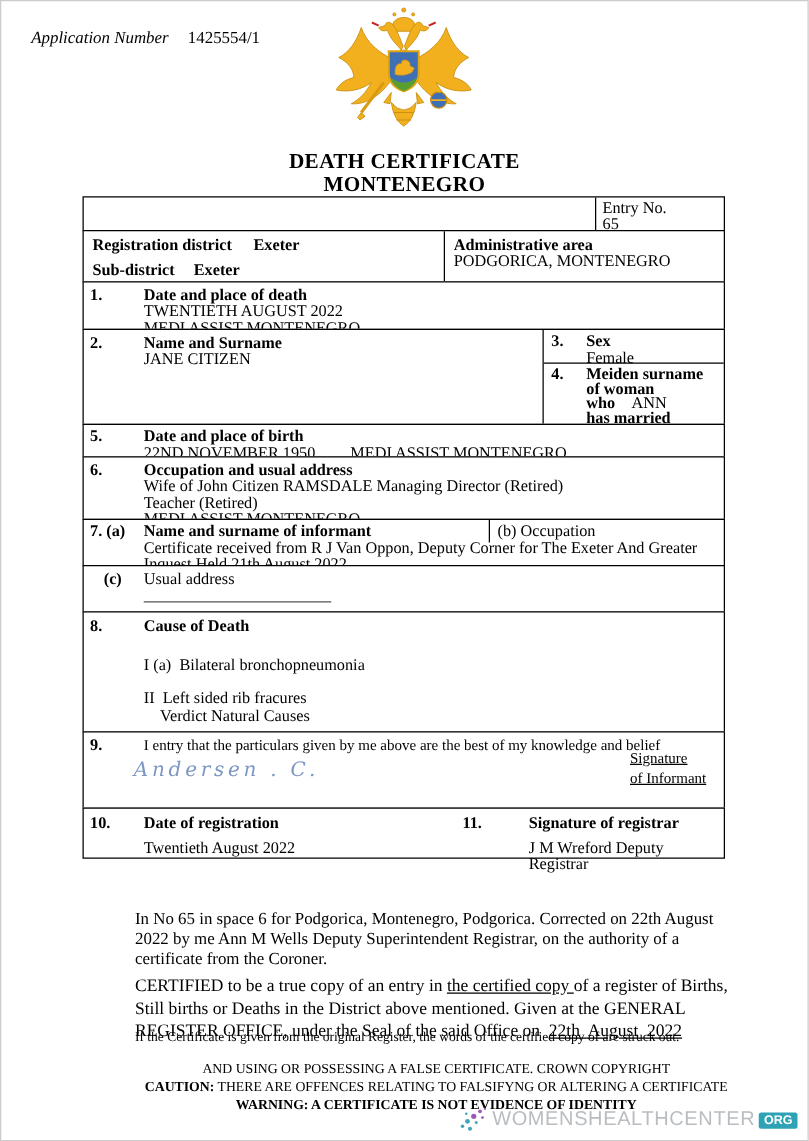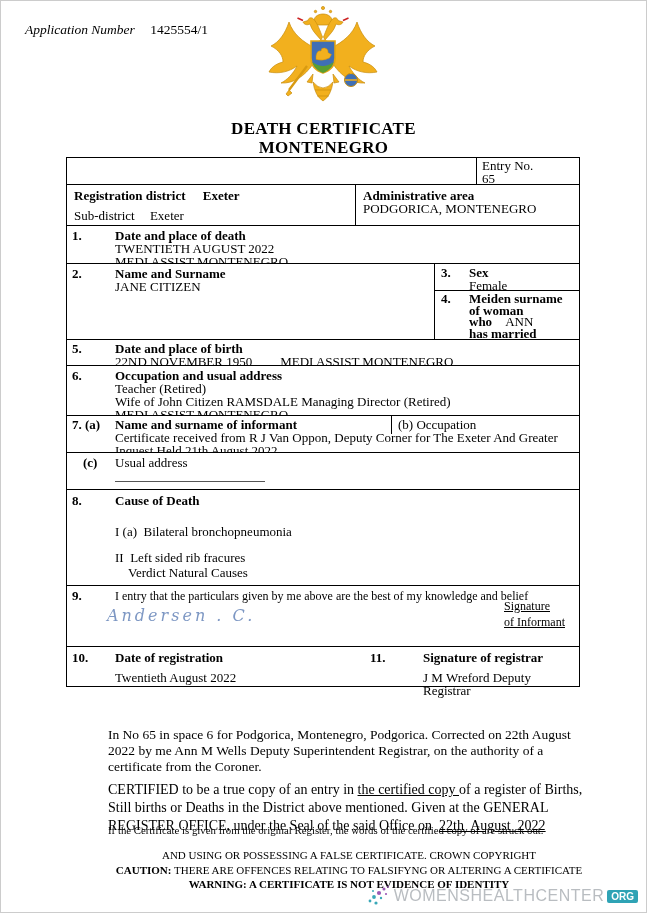--- a/index.html
+++ b/index.html
@@ -27,21 +27,21 @@
   .b { font-weight:bold; }
   .num { display:inline-block; width:48px; padding-left:5px; box-sizing:border-box; font-weight:bold; }
   .ind { margin-left:48px; }
 
   .row-entry { height:28px; }
   .entry-cell { position:absolute; right:0; top:0; bottom:0; width:103px;
                 border-left:1px solid #000; padding:1px 5px; box-sizing:border-box; line-height:13px; }
 
   .row-district { height:42px; display:flex; }
   .rd-left { flex:1; position:relative; padding:4px 0 3px 7px; }
-  .rd-left .subline { position:absolute; left:7px; bottom:3px; font-weight:normal; }
+  .rd-left .subline { position:absolute; left:7px; bottom:3px; font-weight:bold; }
   .rd-right { width:224px; border-left:1px solid #000; padding:4px 0 3px 7px; box-sizing:border-box; }
   .gap14 { margin-left:14px; }
   .gap12 { margin-left:12px; }
 
   .row1 { height:39px; padding-top:3px; }
   .row1 .v { margin-top:0; }
 
   .row234 { min-height:60px; display:flex; }
   .cell2 { flex:1; padding-top:3px; }
   .col34 { width:145px; border-left:1px solid #000; display:flex; flex-direction:column; box-sizing:border-box; }
@@ -198,22 +198,22 @@
     </div>
   </div>
 
   <div class="trow row5">
     <div><span class="num">5.</span><span class="b">Date and place of birth</span></div>
     <div class="ind"><span>22ND NOVEMBER 1950</span><span class="place">MEDI ASSIST MONTENEGRO</span></div>
   </div>
 
   <div class="trow row6">
     <div><span class="num">6.</span><span class="b">Occupation and usual address</span></div>
+    <div class="ind">Wife of John Citizen RAMSDALE Managing Director (Retired)</div>
     <div class="ind">Teacher (Retired)</div>
-    <div class="ind">Wife of John Citizen RAMSDALE Managing Director (Retired)</div>
     <div class="ind">MEDI ASSIST MONTENEGRO</div>
   </div>
 
   <div class="trow row7a">
     <div class="b-occ">(b) Occupation</div>
     <div><span class="num">7. (a)</span><span class="b">Name and surname of informant</span></div>
     <div class="ind">Certificate received from R J Van Oppon, Deputy Corner for The Exeter And Greater</div>
     <div class="ind">Inquest Held 21th August 2022</div>
   </div>
 

